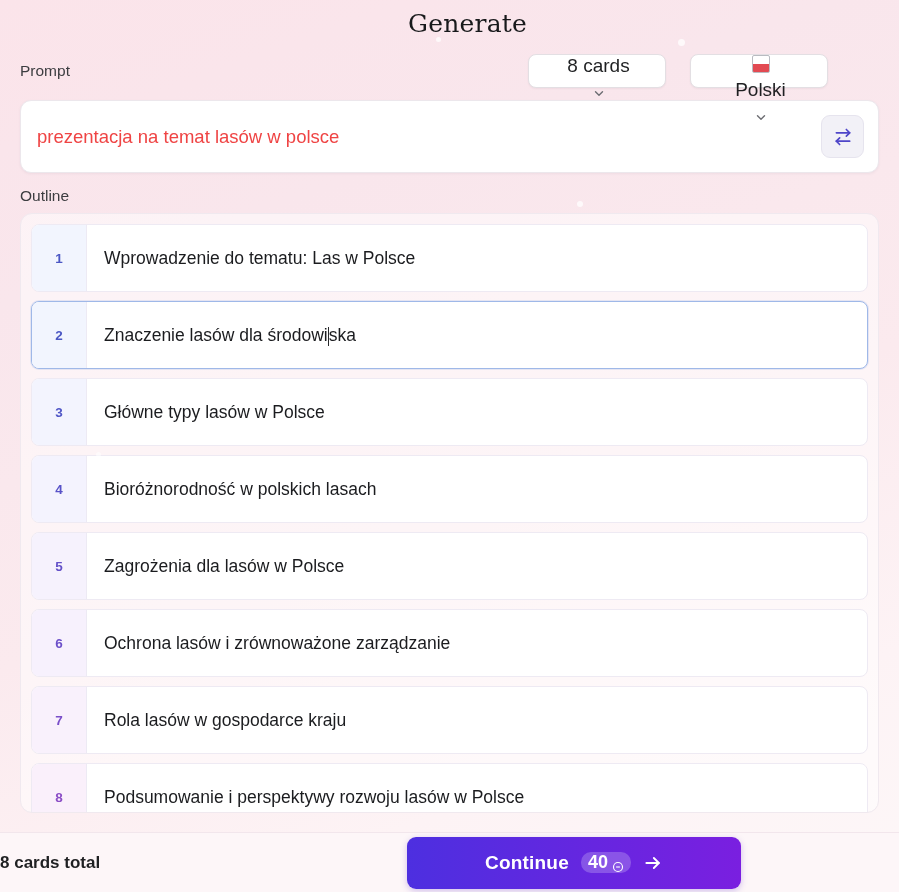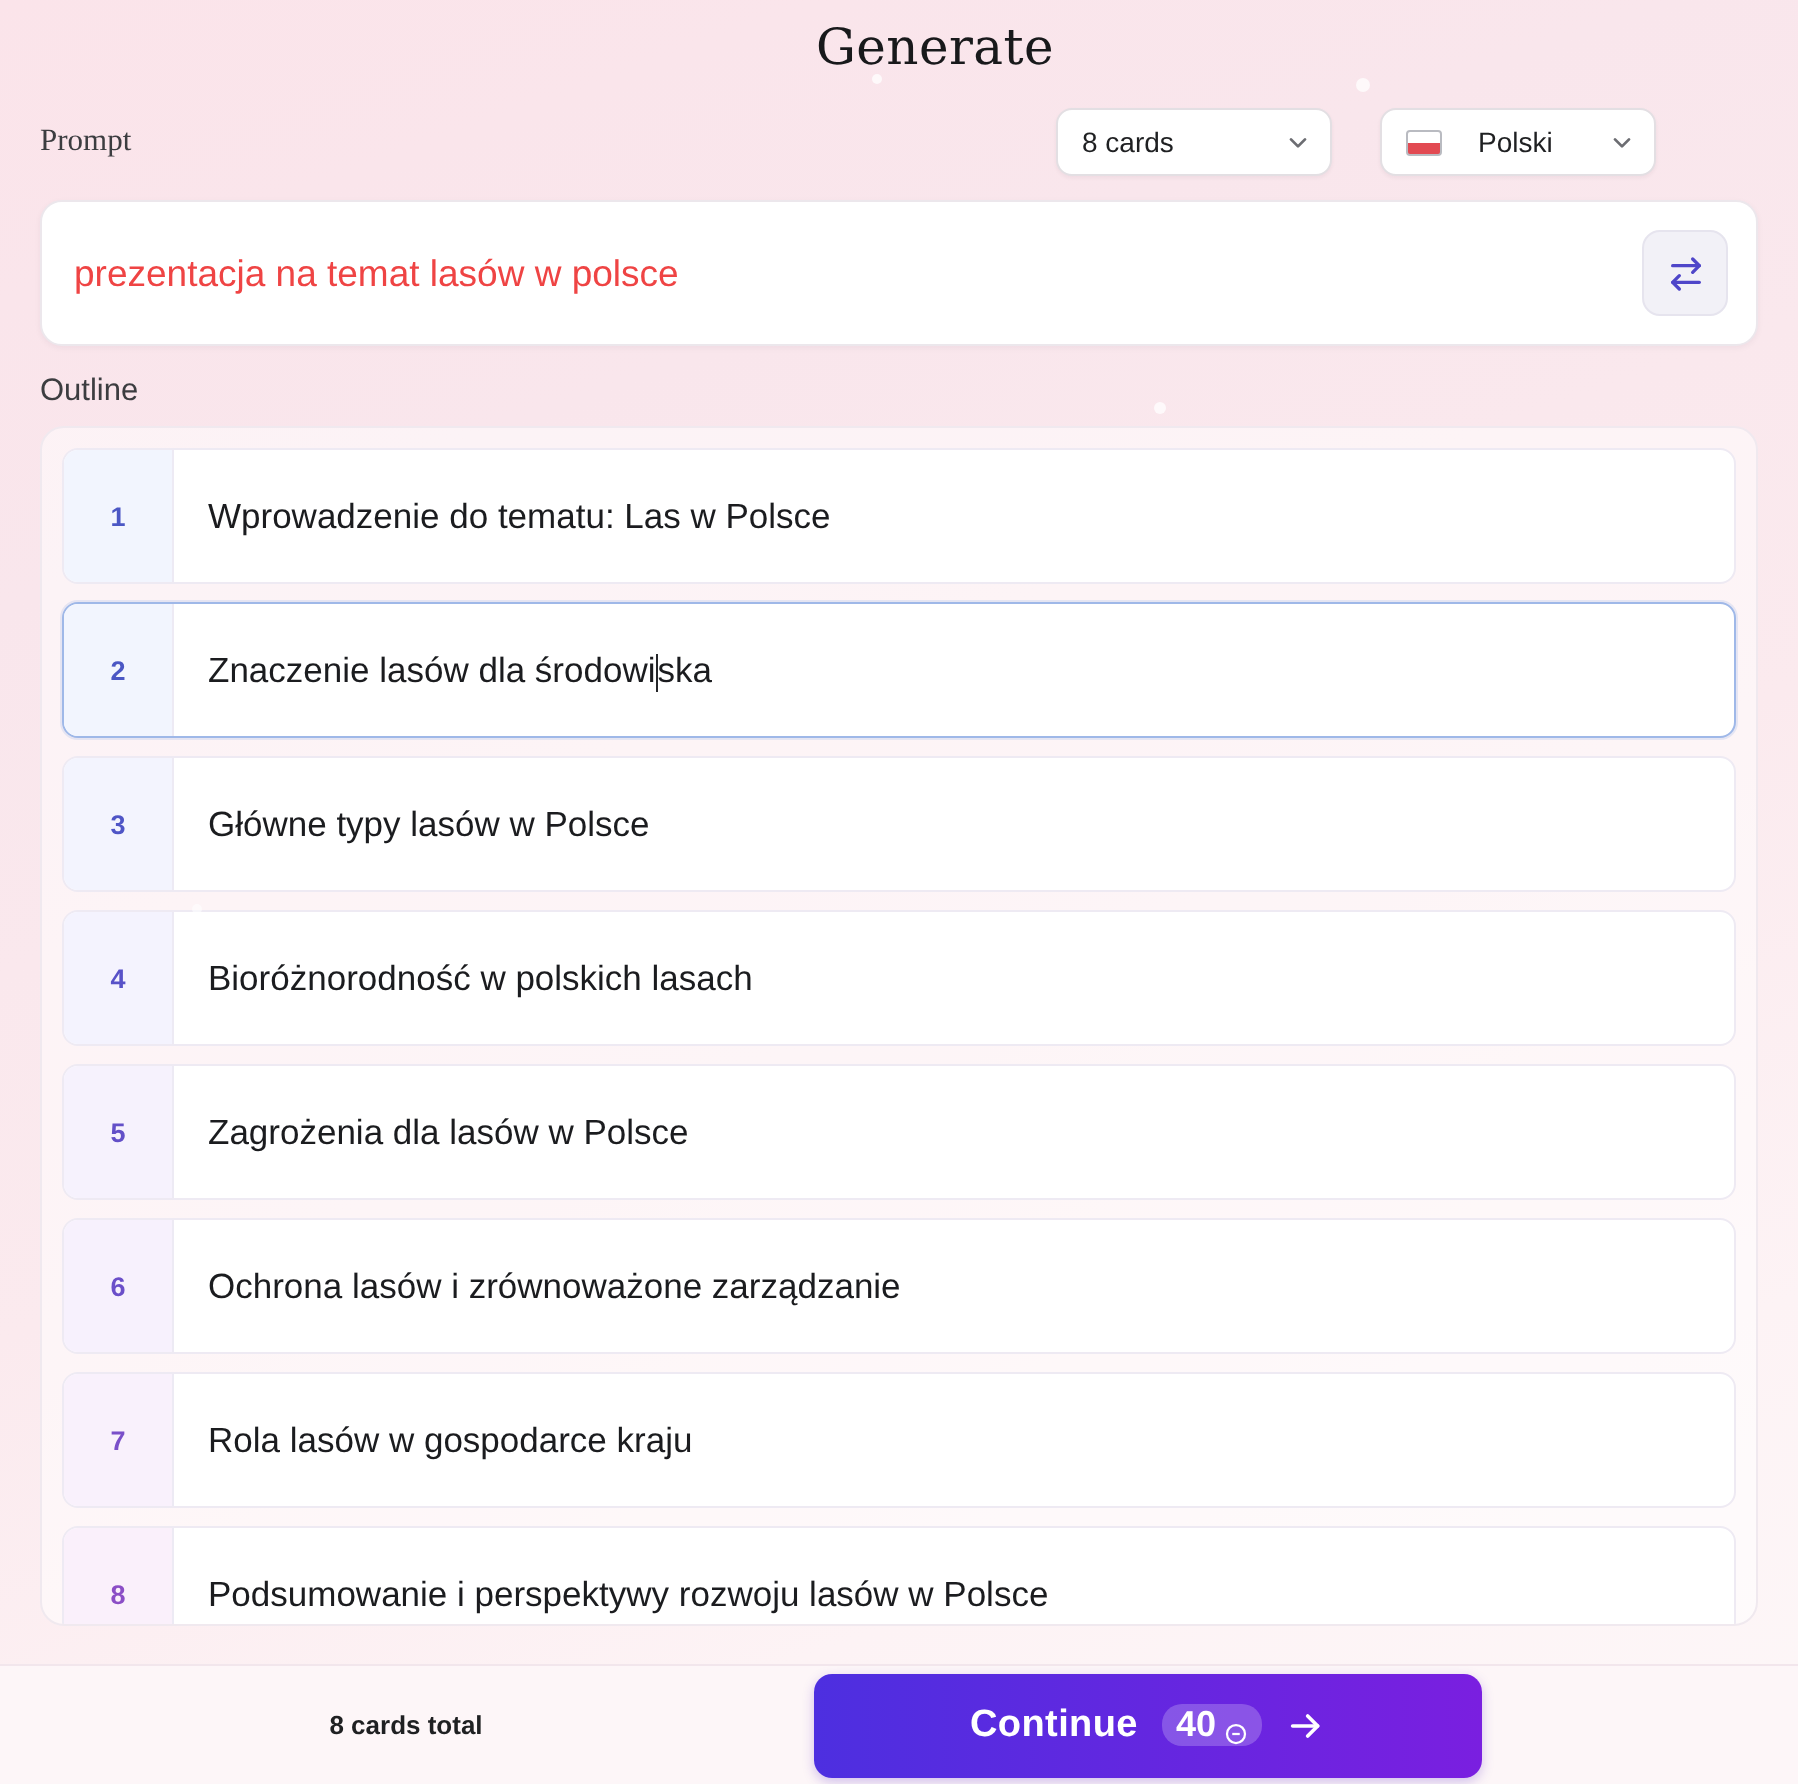--- a/index.html
+++ b/index.html
@@ -42,37 +42,37 @@
     display: flex;
     align-items: center;
     margin: 16px 0 0 0;
     padding: 0 71px 0 20px;
     height: 34px;
   }
   .label {
     font-size: 15.5px;
     color: #3c3d40;
     flex: 1;
-    font-family: Liberation Serif, serif;
   }
 
   .select {
     height: 34px;
     min-width: 138px;
     background: #ffffff;
     border: 1px solid #e3dfe3;
     border-radius: 8px;
     display: flex;
     align-items: center;
     padding: 0 9px 0 12px;
-    font-size: 14px;
+    font-size: 19px;
     color: #1f2022;
     box-shadow: 0 1px 2px rgba(30,20,40,0.05);
     cursor: pointer;
-    gap: 18px;
+    gap: 6px;
+    flex-direction: column;
   }
   .select.cards { width: 138px; justify-content: space-between; }
   .select.lang { width: 136px; margin-left: 24px; }
   .select .caret {
     width: 14px; height: 14px;
     flex: 0 0 14px;
     color: #6c6d72;
   }
   .select .lang-ico {
     width: 18px; height: 13px;
@@ -184,22 +184,22 @@
     position: absolute;
     left: 0; right: 0; bottom: 0;
     height: 60px;
     background: rgba(253,245,248,0.95);
     border-top: 1px solid #f2e6ec;
     display: flex;
     align-items: center;
   }
   .cards-total {
     width: 406px;
-    text-align: center;
-    font-size: 13px;
+    text-align: left;
+    font-size: 17px;
     font-weight: bold;
     color: #1f2022;
   }
   .continue-btn {
     width: 334px;
     height: 52px;
     margin-left: 1px;
     border-radius: 9px;
     background: linear-gradient(90deg, #4d2fe0 0%, #7a1fe0 100%);
     color: #ffffff;

